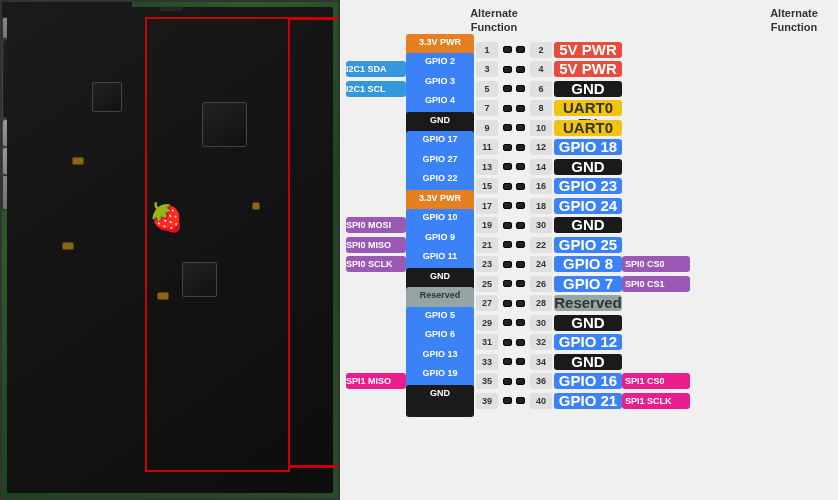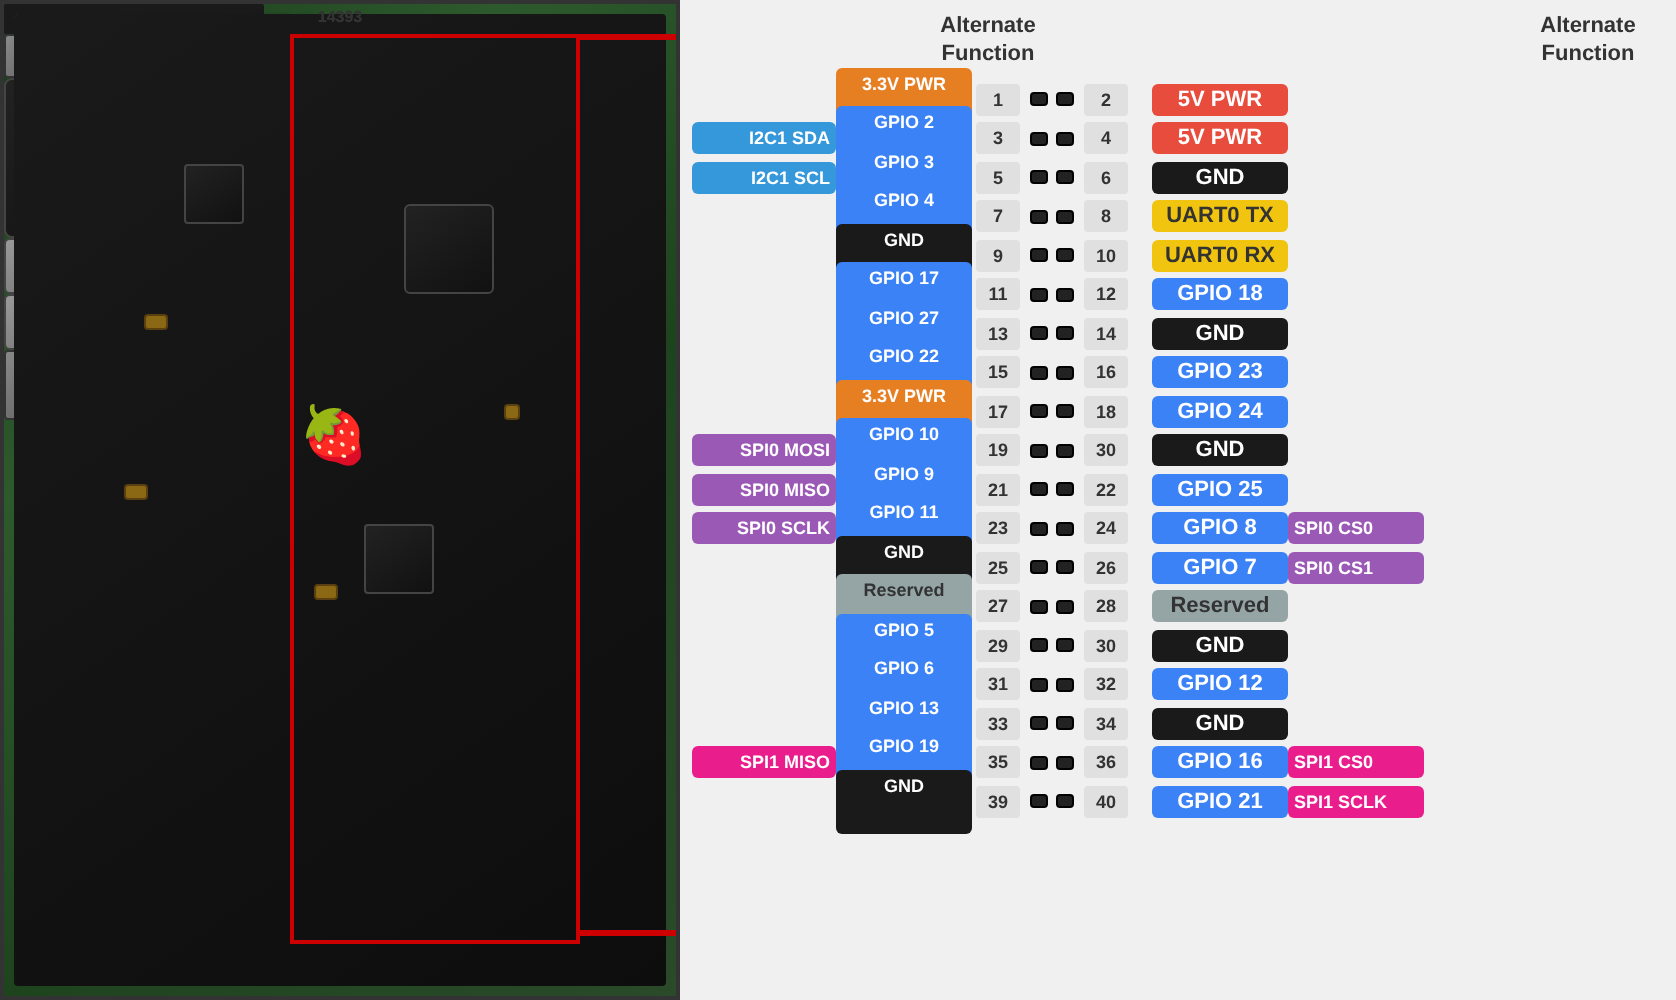--- a/index.html
+++ b/index.html
@@ -151,22 +151,22 @@
     }
 
     .pin-row {
       display: flex;
       align-items: center;
       height: 18px;
     }
 
     
     .alt-func-left {
-      width: 72px;
-      text-align: right;
+      width: 60px;
+      text-align: left;
       padding-right: 3px;
       font-size: 9px;
       font-weight: bold;
       color: #fff;
       border-radius: 3px;
       height: 16px;
       line-height: 16px;
     }
 
     .pin-name-left {
@@ -211,27 +211,27 @@
       background: #e0e0e0;
       border-radius: 2px;
       height: 16px;
       line-height: 16px;
       margin-left: 3px;
     }
 
     .pin-name-right {
       width: 68px;
       text-align: center;
-      font-size: 11px;
+      font-size: 15px;
       font-weight: bold;
       color: #fff;
       border-radius: 3px;
       height: 16px;
       line-height: 16px;
-      margin-left: 12px;
+      margin-left: 2px;
     }
 
     .alt-func-right {
       width: 68px;
       text-align: left;
       padding-left: 3px;
       font-size: 9px;
       font-weight: bold;
       color: #fff;
       border-radius: 3px;

